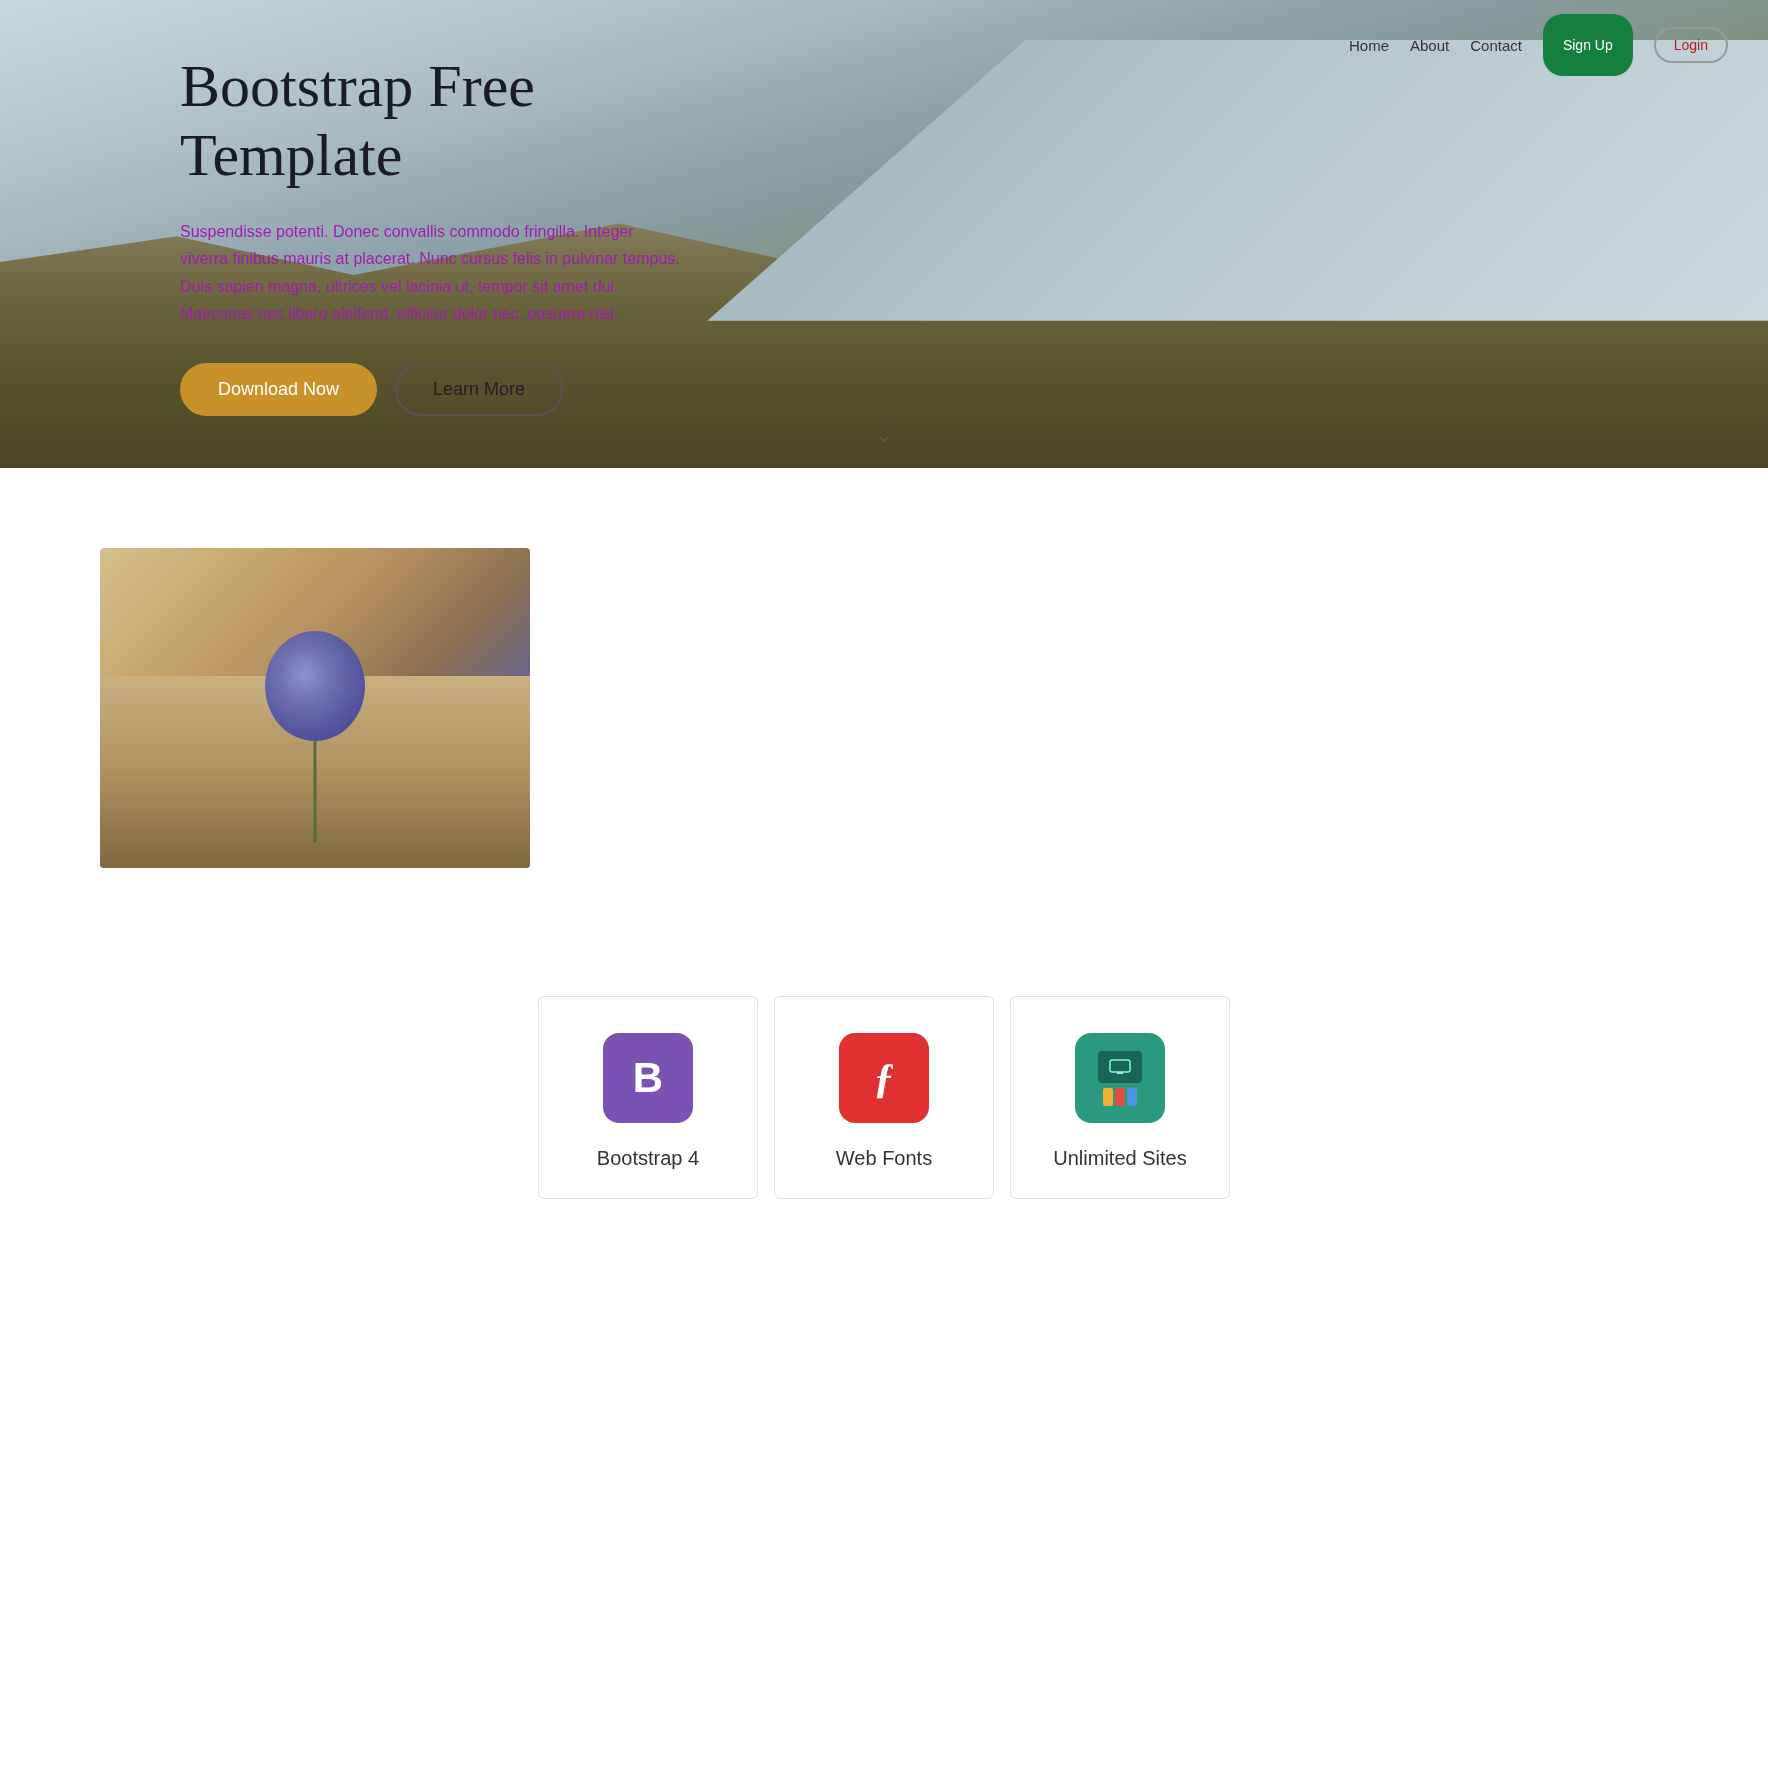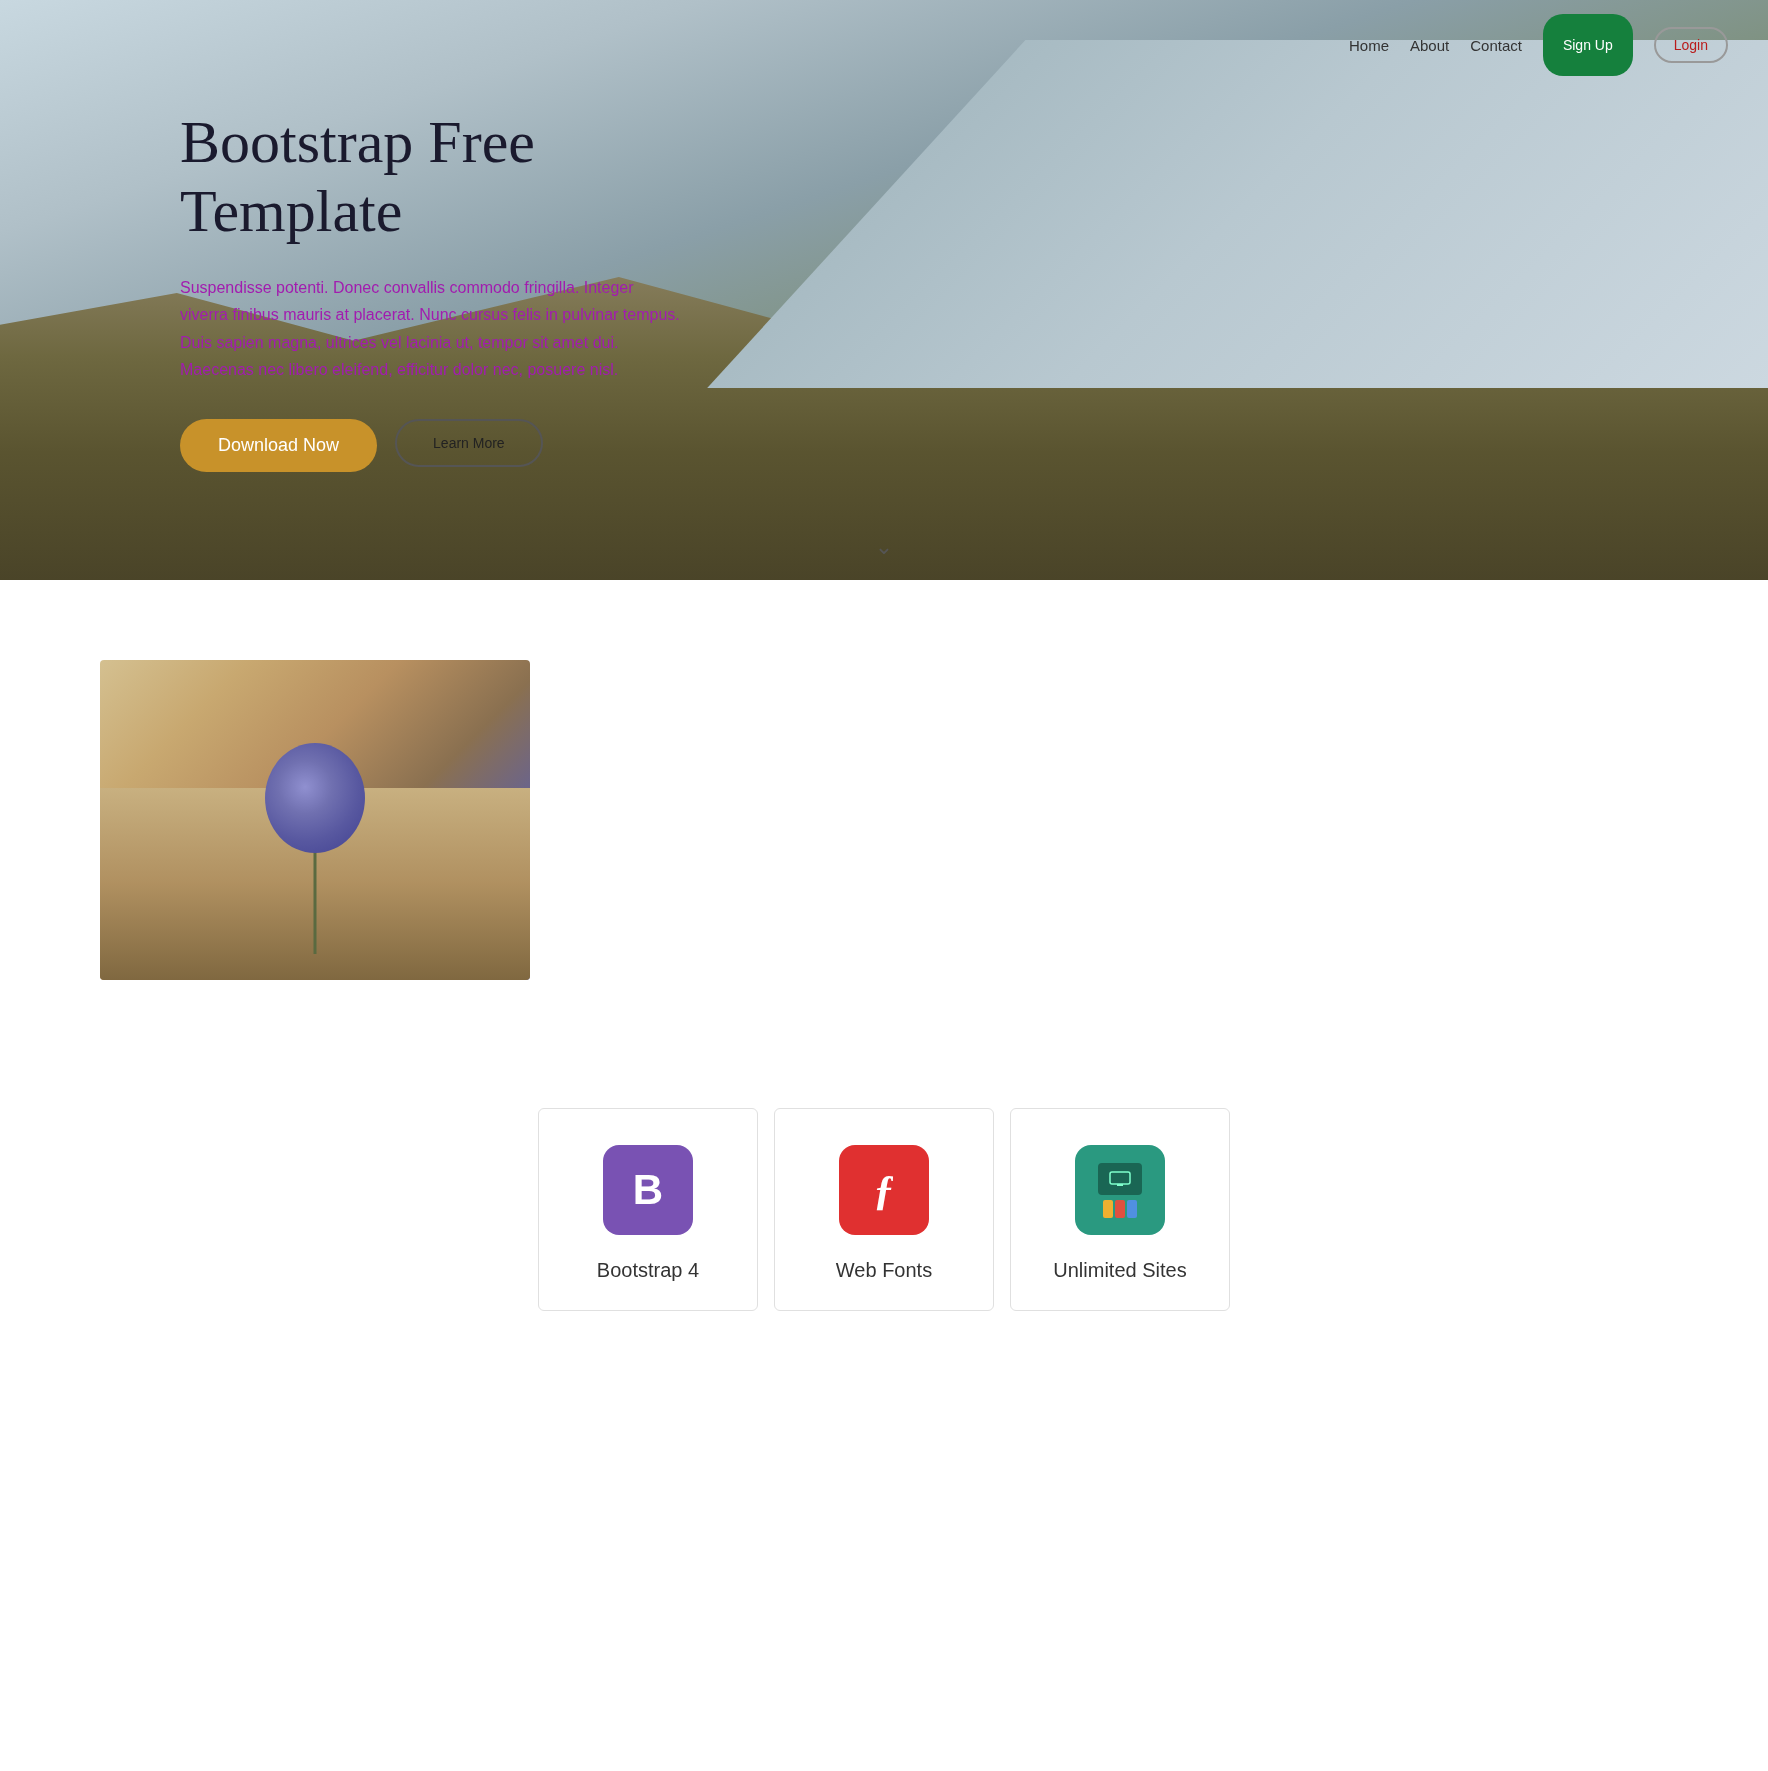--- a/index.html
+++ b/index.html
@@ -42,21 +42,21 @@
       padding: 8px 18px;
       font-size: 14px;
       font-family: Arial, sans-serif;
       cursor: pointer;
     }
 
     
     .hero {
       position: relative;
       width: 100%;
-      height: 580px;
+      height: 468px;
       overflow: hidden;
       display: flex;
       align-items: center;
     }
     .hero-bg {
       position: absolute;
       inset: 0;
       background: linear-gradient(to bottom right, #c8d8e0 0%, #b0c0c8 20%, #8a9fa8 40%, #7a8c70 60%, #8a8a60 80%, #6a6840 100%);
       z-index: 0;
     }
@@ -111,21 +111,21 @@
       font-family: Arial, sans-serif;
       cursor: pointer;
       font-weight: 500;
     }
     .btn-learn {
       background: transparent;
       color: #222;
       border: 2px solid #555;
       border-radius: 30px;
       padding: 14px 36px;
-      font-size: 14px;
+      font-size: 18px;
       font-family: Arial, sans-serif;
       cursor: pointer;
     }
     .hero-chevron {
       position: absolute;
       bottom: 20px;
       left: 50%;
       transform: translateX(-50%);
       z-index: 10;
       color: #555;

